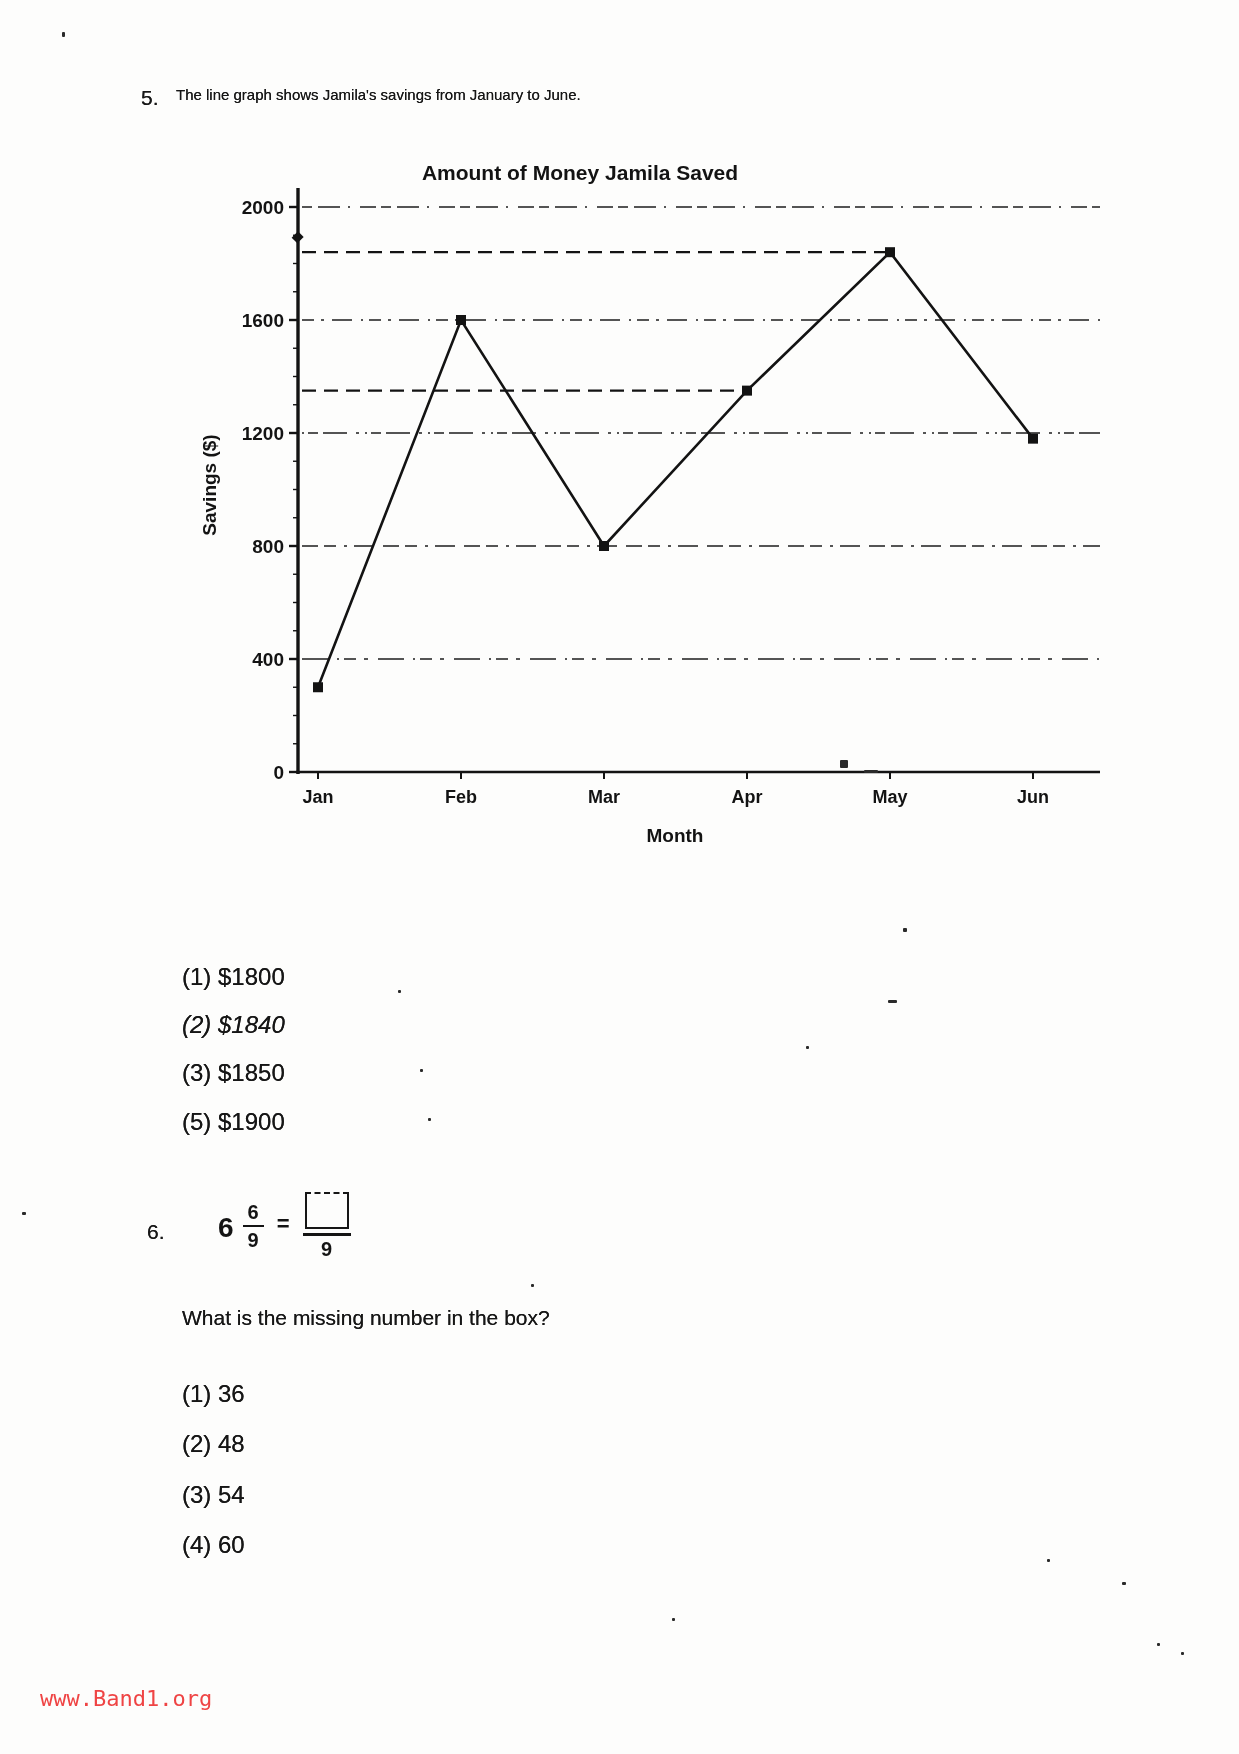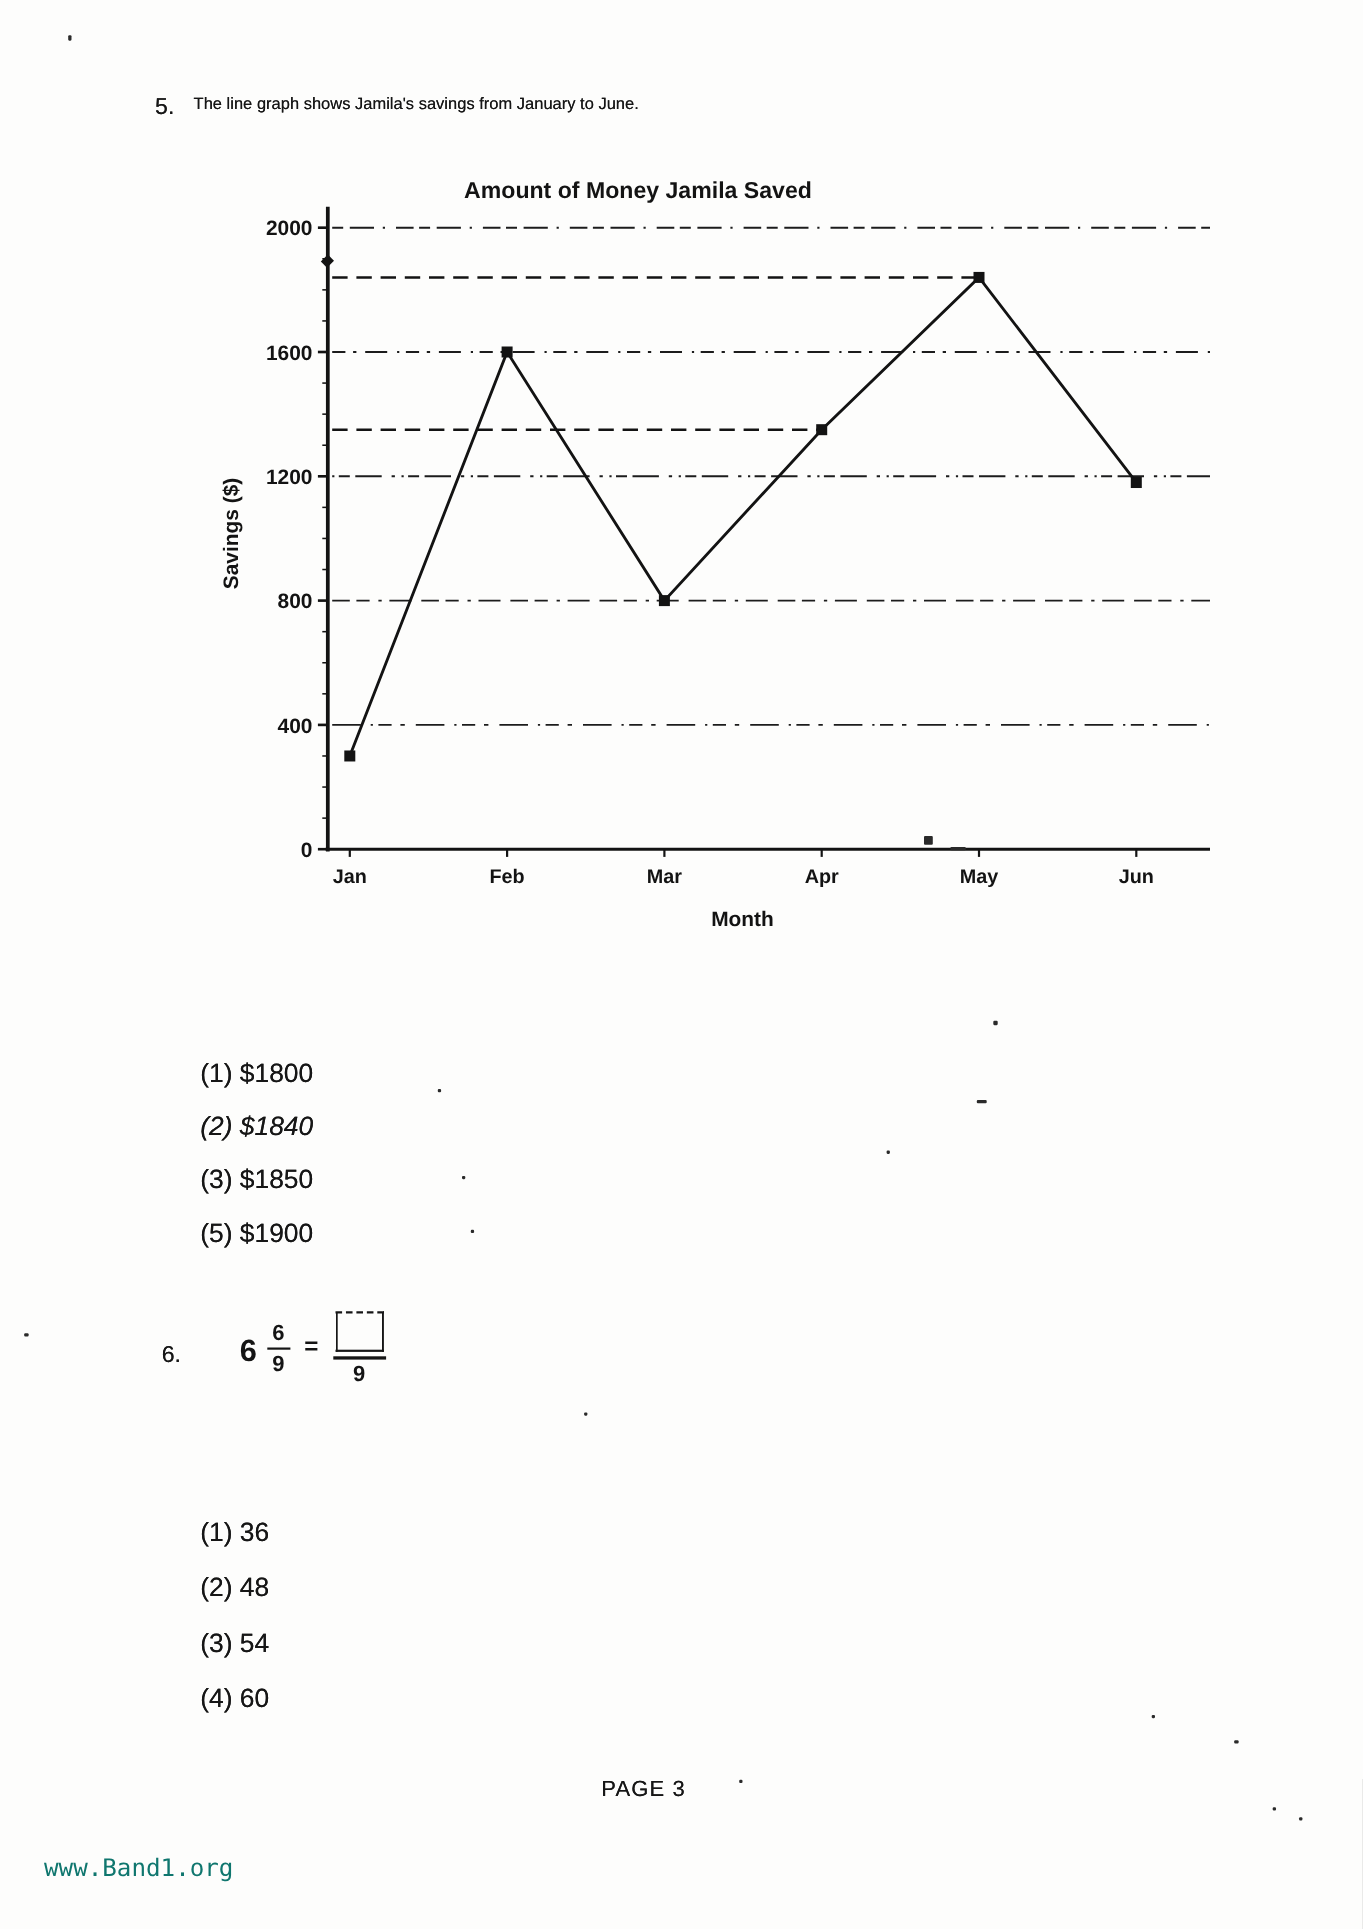--- a/index.html
+++ b/index.html
@@ -34,21 +34,21 @@
     width:40px;height:33px;margin-bottom:4px;
     border:2.5px solid #161616;border-top-style:dashed;
     background:#fdfdfc;
   }
   .boxfrac .fbar{width:48px;align-self:center;}
   
   .page-label{position:absolute;left:0;top:1616px;width:1170px;text-align:center;font-size:20px;letter-spacing:1px;}
   .watermark{
     position:absolute;left:40px;top:1686px;
     font-family:"DejaVu Sans Mono", monospace;
-    font-size:22px;color:#0f766e;
+    font-size:22px;color:#ef4444;
   }
   
   .spk{position:absolute;background:#2a2a2a;border-radius:1px;display:block;}
   #chart{position:absolute;left:180px;top:140px;}
 </style>
 </head>
 <body>
 
 <div class="page">
 
@@ -133,27 +133,27 @@
       <span class="fden">9</span>
     </span>
     <span class="eqsign">=</span>
     <span class="frac boxfrac">
       <span class="mbox"></span>
       <span class="fbar"></span>
       <span class="fden">9</span>
     </span>
   </div>
 
+  <div class="txt q-prompt shadowed" style="left:182px;top:1306px;">What is the missing number in the box?</div>
 
   <div class="opt shadowed" style="left:182px;top:1380px;">(1) 36</div>
   <div class="opt shadowed" style="left:182px;top:1430px;">(2) 48</div>
   <div class="opt shadowed" style="left:182px;top:1481px;text-align:right;">(3) 54</div>
   <div class="opt shadowed" style="left:182px;top:1531px;">(4) 60</div>
 
-  <div class="page-label shadowed">PAGE 3</div>
   <div class="watermark">www.Band1.org</div>
 
   <i class="spk" style="left:62px;top:32px;width:3px;height:5px;"></i>
   <i class="spk" style="left:840px;top:760px;width:8px;height:8px;"></i>
   <i class="spk" style="left:864px;top:770px;width:14px;height:3px;"></i>
   <i class="spk" style="left:903px;top:928px;width:4px;height:4px;"></i>
   <i class="spk" style="left:888px;top:1000px;width:9px;height:3px;"></i>
   <i class="spk" style="left:806px;top:1046px;width:3px;height:3px;"></i>
   <i class="spk" style="left:398px;top:990px;width:3px;height:3px;"></i>
   <i class="spk" style="left:420px;top:1069px;width:3px;height:3px;"></i>

